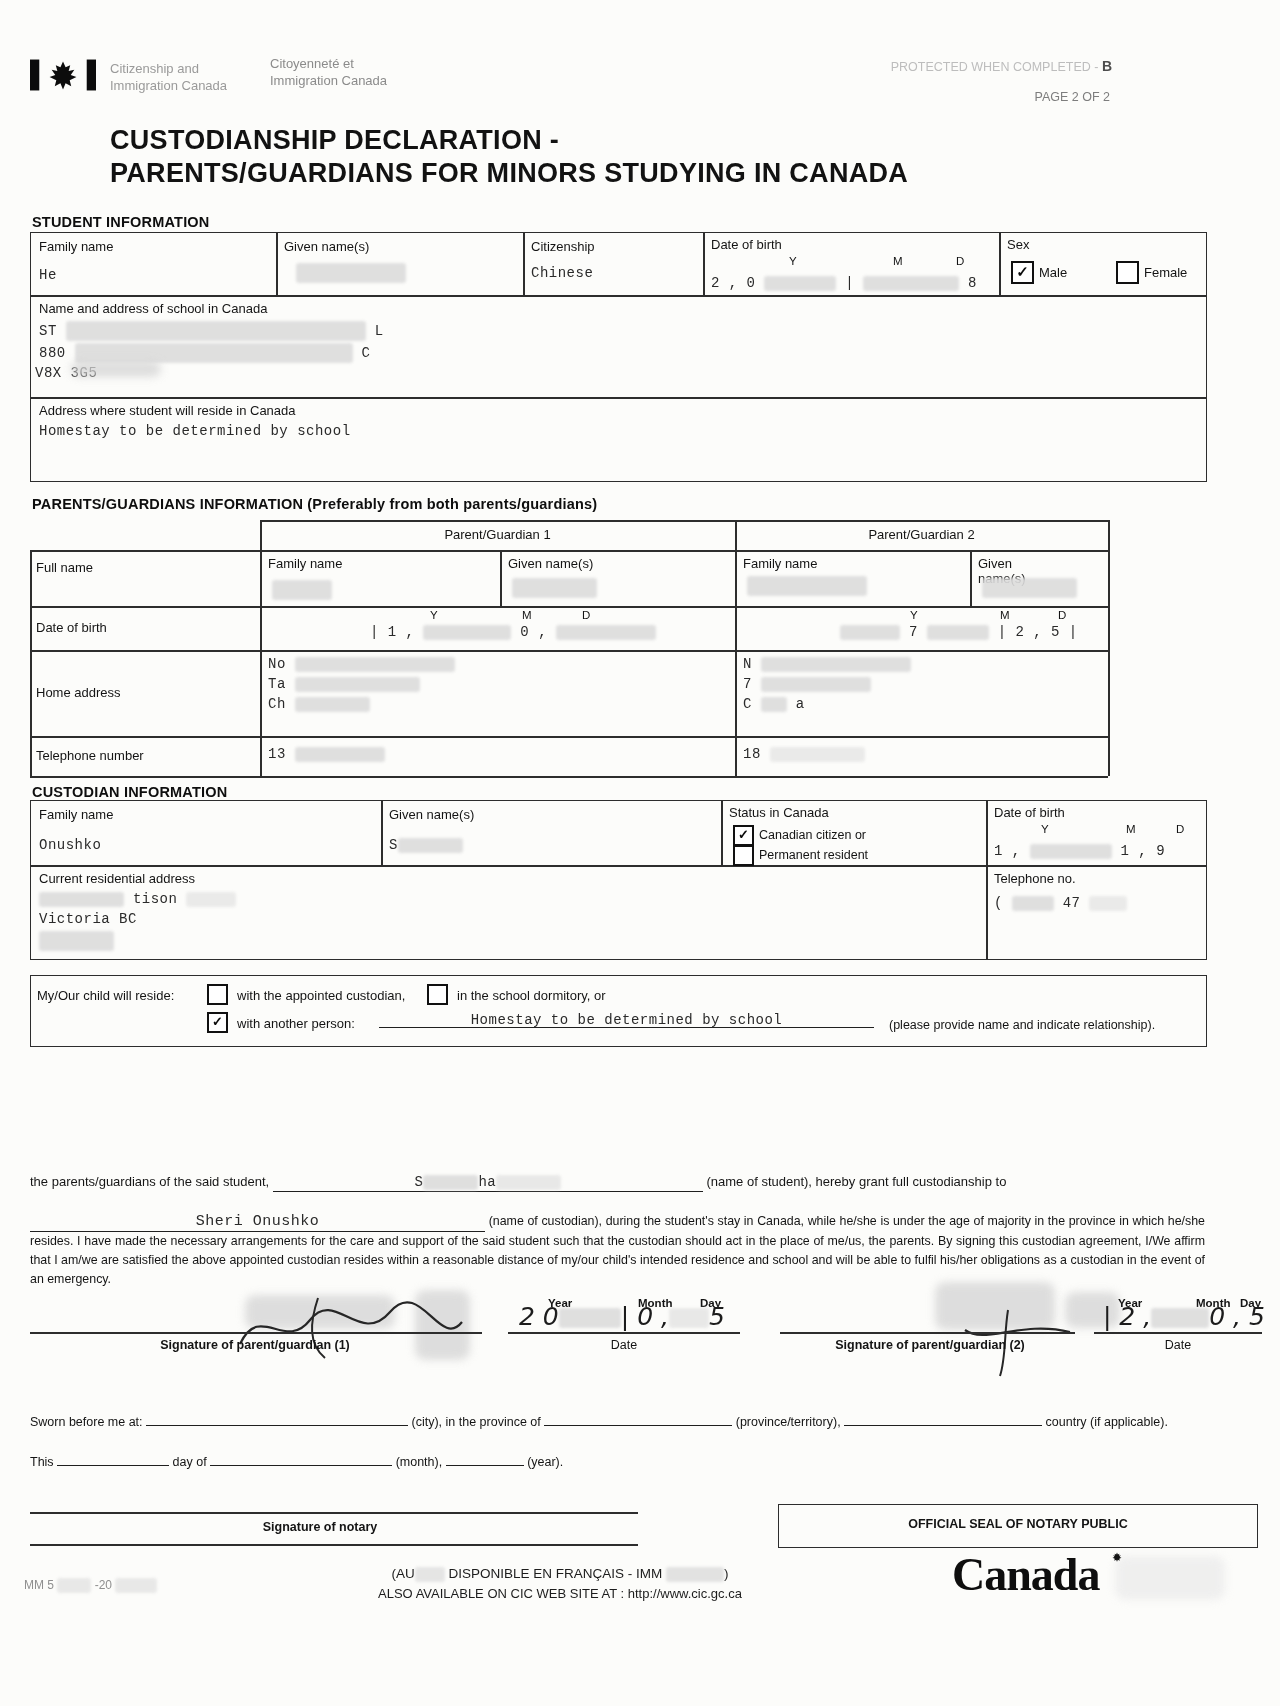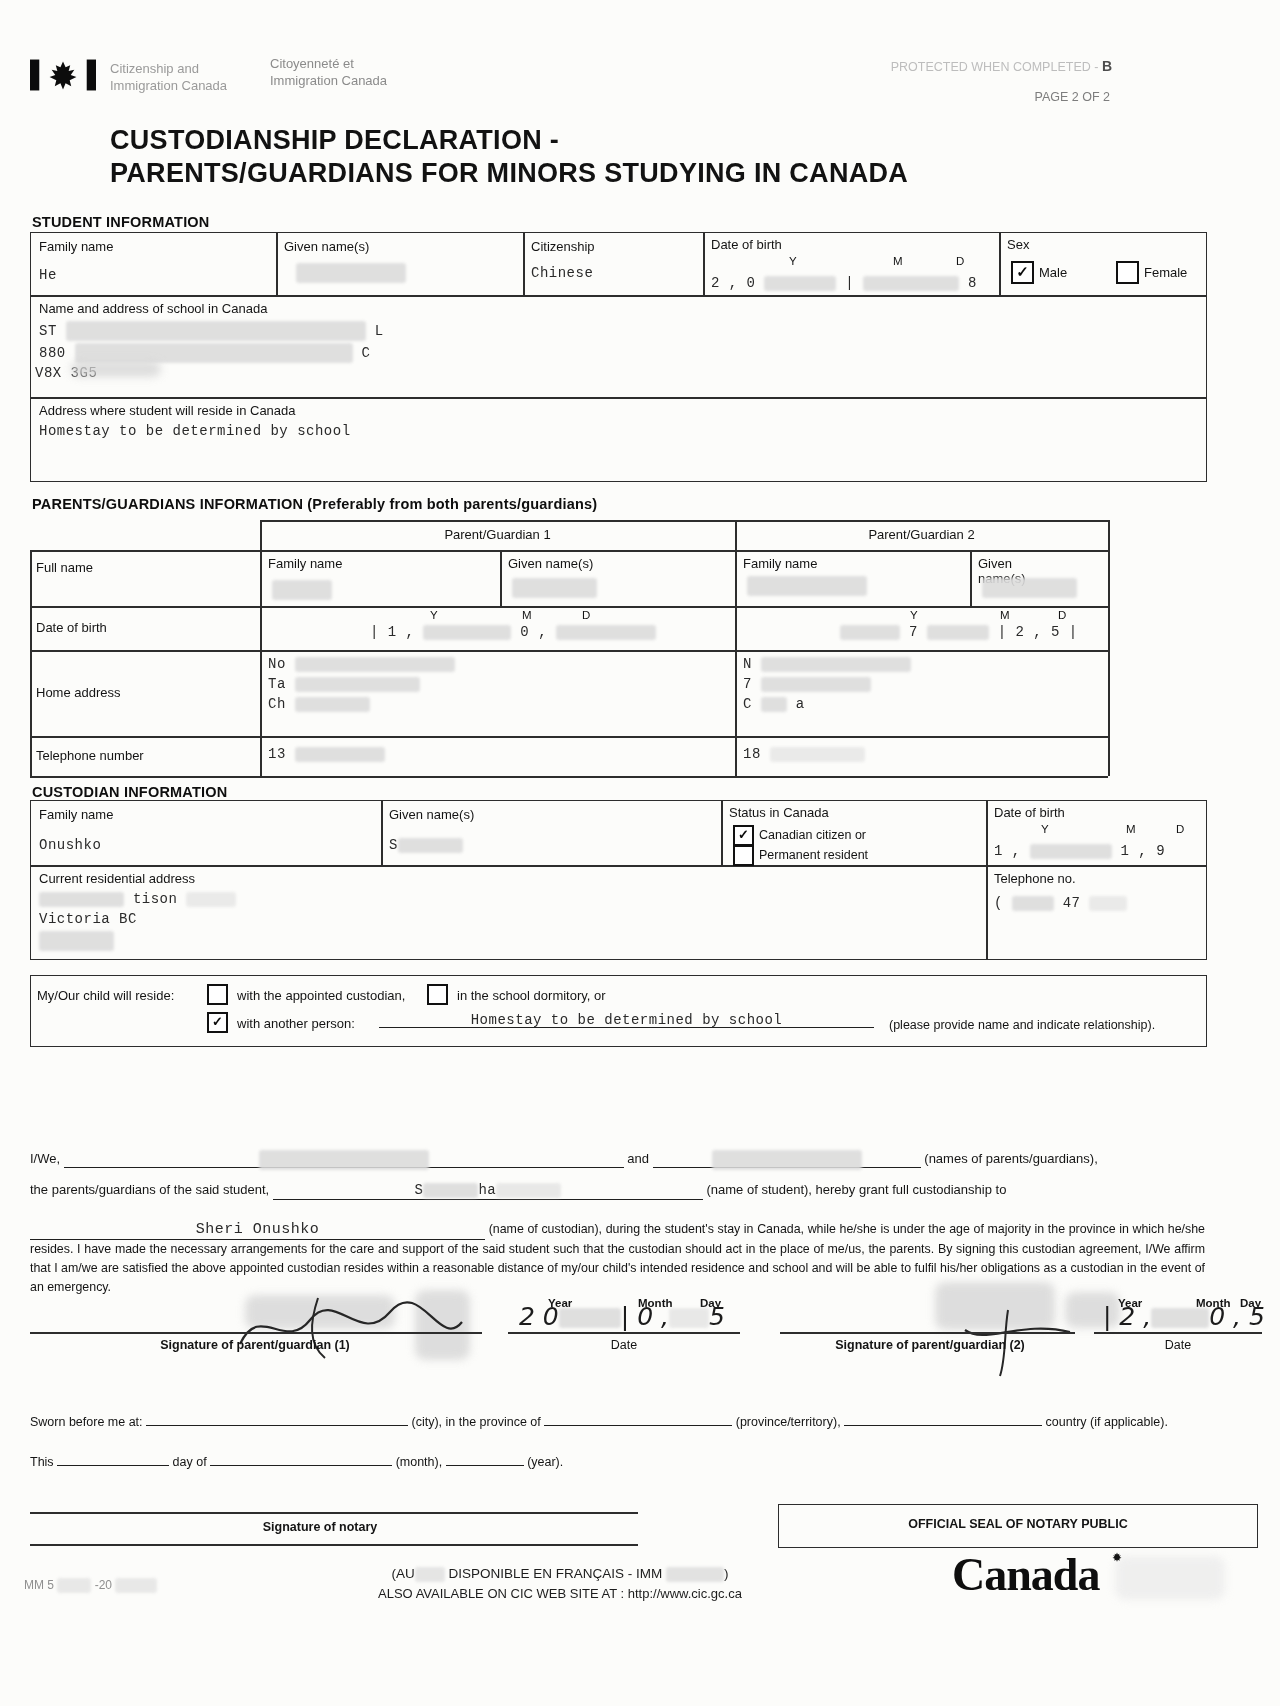--- a/index.html
+++ b/index.html
@@ -269,32 +269,21 @@
       <span>✓</span>
     </span>
     <div class="abs lbl" style="left:206px;top:40px">with another person:</div>
     <span class="ul abs" style="left:348px;top:34px;width:495px">
       <span class="mono">Homestay to be determined by school</span>
     </span>
     <div class="abs hint nowrap" style="left:858px;top:42px">(please provide name and indicate relationship).</div>
   </div>
 
   <div class="abs" style="left:30px;top:1150px;width:1175px">
-    <div class="nowrap" style="font-size:13px">
-      <span>I/We,</span>
-      <span class="ul" style="width:560px">
-        <span class="redact tall" style="width:170px"></span>
-      </span>
-      <span>and</span>
-      <span class="ul" style="width:268px">
-        <span class="redact tall" style="width:150px"></span>
-      </span>
-      <span>(names of parents/guardians),</span>
-    </div>
-    <div class="nowrap" style="font-size:13px;margin-top:14px">
+    <div class="nowrap" style="font-size:13px;margin-top:24px">
       <span>the parents/guardians of the said student,</span>
       <span class="ul" style="width:430px">
         <span class="mono">
           <span>S</span><span class="redact" style="width:55px"></span><span>ha</span><span class="redact" style="width:65px;opacity:.6"></span>
         </span>
       </span>
       <span>(name of student), hereby grant full custodianship to</span>
     </div>
     <div class="para" style="margin-top:20px">
       <span class="ul" style="width:455px;height:19px">

